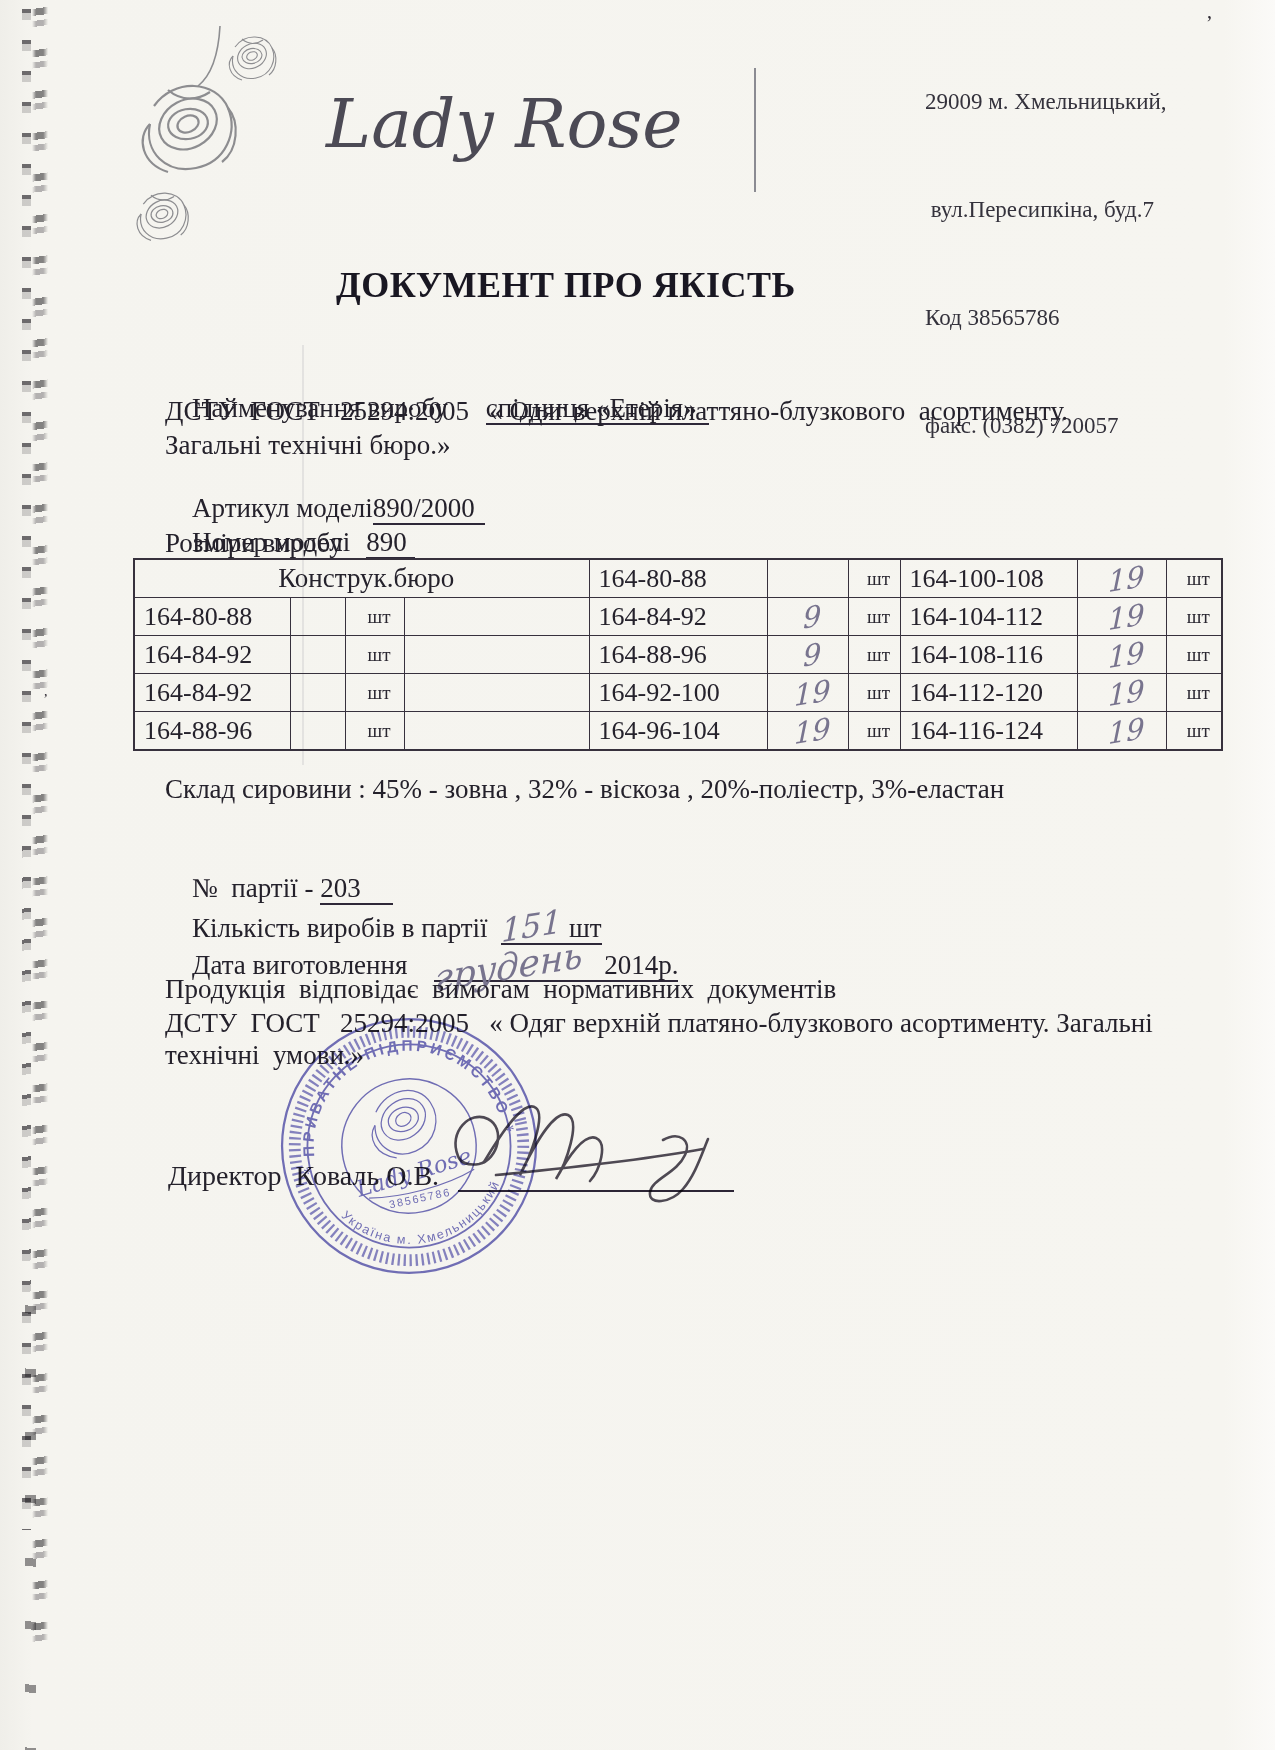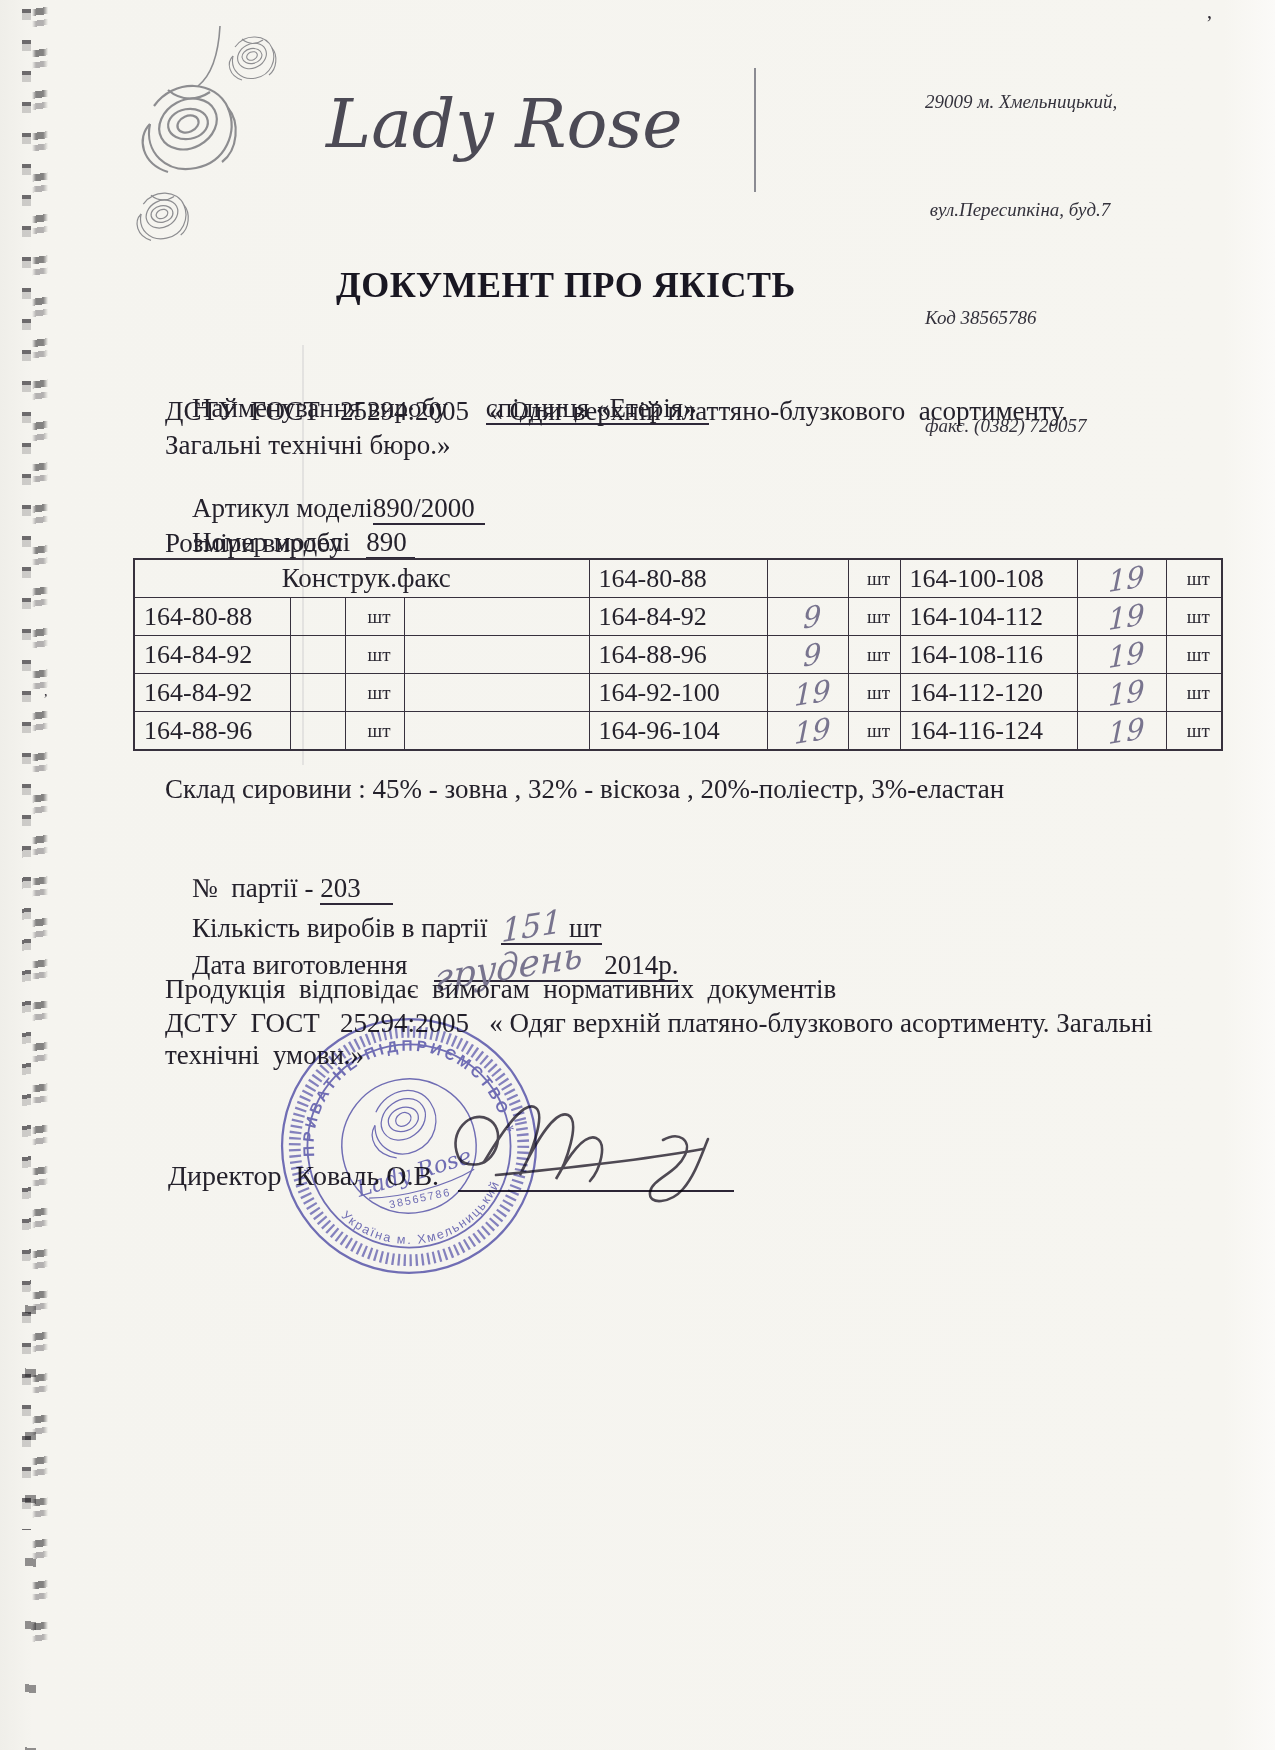--- a/index.html
+++ b/index.html
@@ -38,21 +38,21 @@
   .speck{position:absolute;color:#2b2730;font-size:20px;}
   
   .logo{
     position:absolute;left:326px;top:84px;
     font-family:"DejaVu Serif",serif;font-style:italic;
     font-size:68px;color:#4c4a55;letter-spacing:0px;
   }
   .divider{position:absolute;left:754px;top:68px;width:2px;height:124px;background:#8b8b92;}
   .address{
     position:absolute;left:925px;top:12px;
-    font-style:italic;font-size:19px;line-height:36px;color:#34323c;
+    font-size:23px;line-height:36px;color:#34323c;
     white-space:pre-wrap;
   }
   
   .line{position:absolute;left:165px;font-size:27px;white-space:pre-wrap;color:#24212b;}
   .title{
     position:absolute;left:336px;top:264px;
     font-size:36px;font-weight:bold;letter-spacing:.5px;color:#191722;
   }
   .u{border-bottom:2px solid #2e2838;padding-bottom:0px;}
   .hand{
@@ -151,21 +151,21 @@
         <col style="width:185px">
       <col style="width:178px">
         <col style="width:81px">
         <col style="width:52px">
       <col style="width:177px">
         <col style="width:89px">
         <col style="width:56px">
     </colgroup>
     <tbody>
         <tr>
-      <td colspan="4" class="bureau">Конструк.факс</td>
+      <td colspan="4" class="bureau">Конструк.бюро</td>
       <td>164-80-88</td>
       <td class="qty"></td>
       <td class="unit">шт</td>
       <td>164-100-108</td>
       <td class="qty"><span class="hand">19</span></td>
       <td class="unit">шт</td>
     </tr>
     <tr>
       <td>164-80-88</td>
       <td></td>

